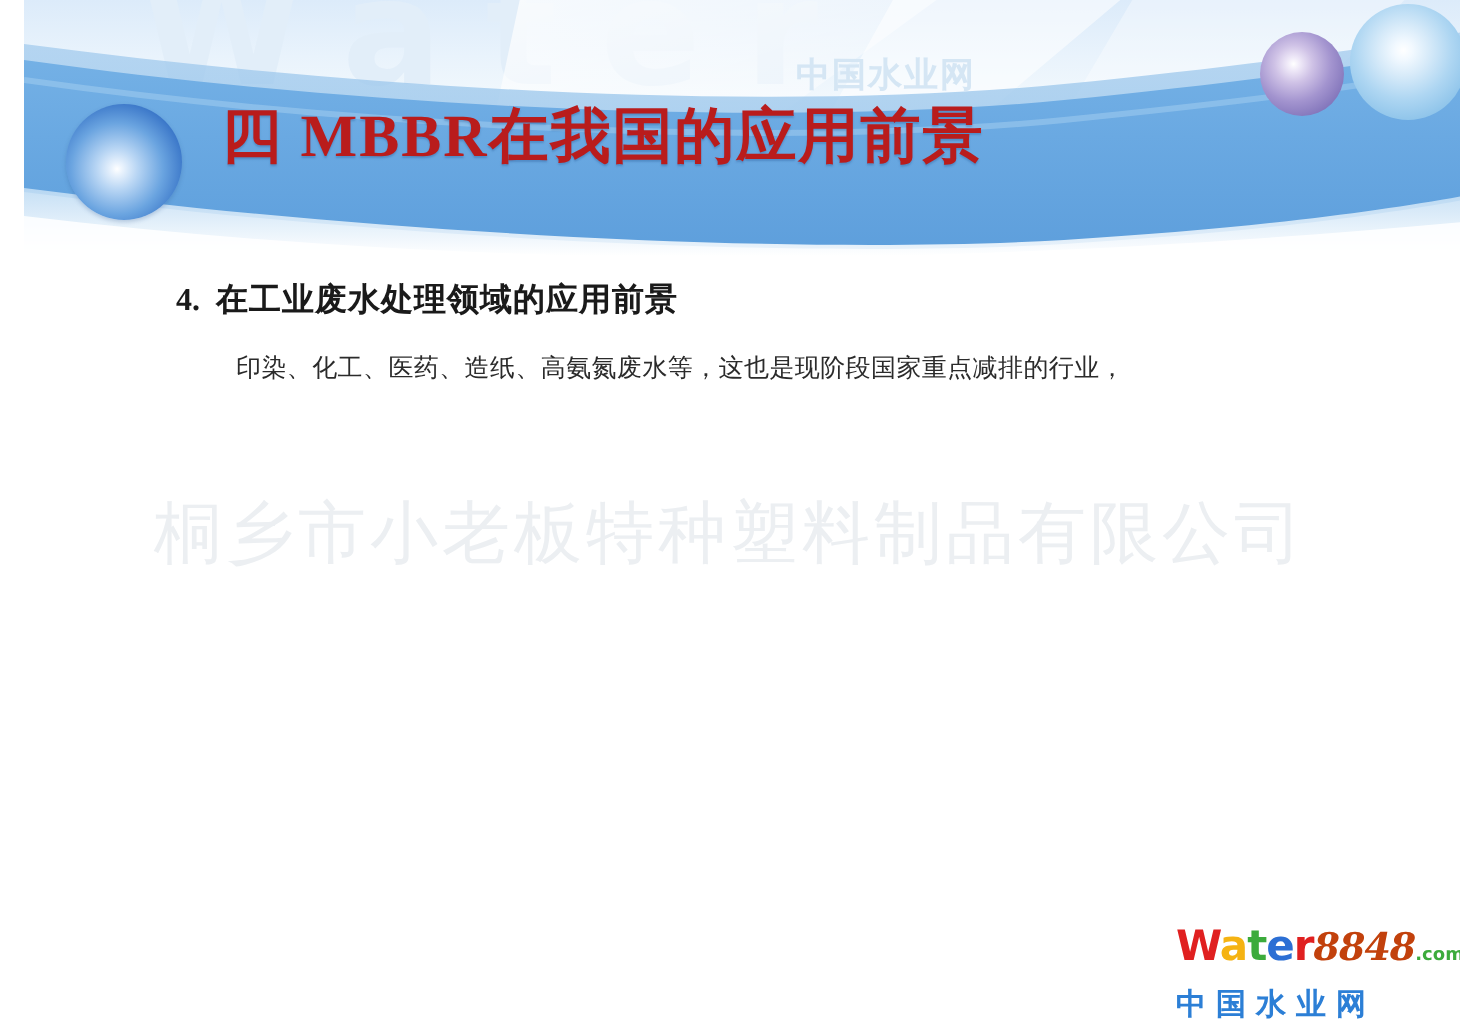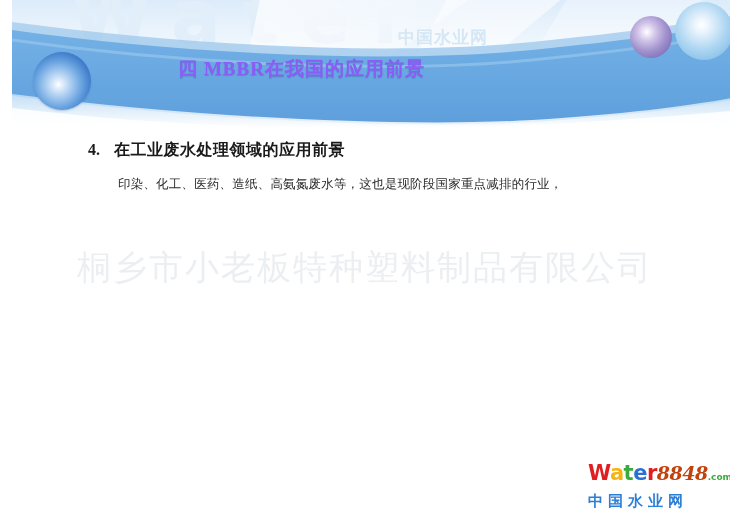--- a/index.html
+++ b/index.html
@@ -117,23 +117,23 @@
   }
 
   .banner-title {
     position: absolute;
     left: 0;
     top: 50px;
     width: 579px;
     text-align: center;
     font-family: "Liberation Serif", "DejaVu Serif", serif;
     font-weight: 700;
-    font-size: 19px;
+    font-size: 30px;
     line-height: 38px;
-    color: #8b5cf6;
+    color: #b91c1c;
     letter-spacing: 1px;
     text-shadow: 0 1px 1px rgba(40,90,150,0.35);
     white-space: nowrap;
   }
 
   
   .content {
     position: absolute;
     left: 0;
     top: 140px;
@@ -148,21 +148,21 @@
     font-family: "Liberation Serif", "DejaVu Serif", serif;
     font-weight: 700;
     font-size: 16px;
     color: #1a1a1a;
   }
   .bullet-head {
     font-family: Liberation Sans, sans-serif;
     font-weight: 700;
     font-size: 16px;
     color: #1a1a1a;
-    margin-left: 14px;
+    margin-left: 8px;
     letter-spacing: 0.5px;
   }
   .para {
     padding-left: 118px;
     padding-right: 86px;
     margin-top: 11px;
   }
   .para-line {
     font-family: "DejaVu Sans", sans-serif;
     font-size: 12.5px;

